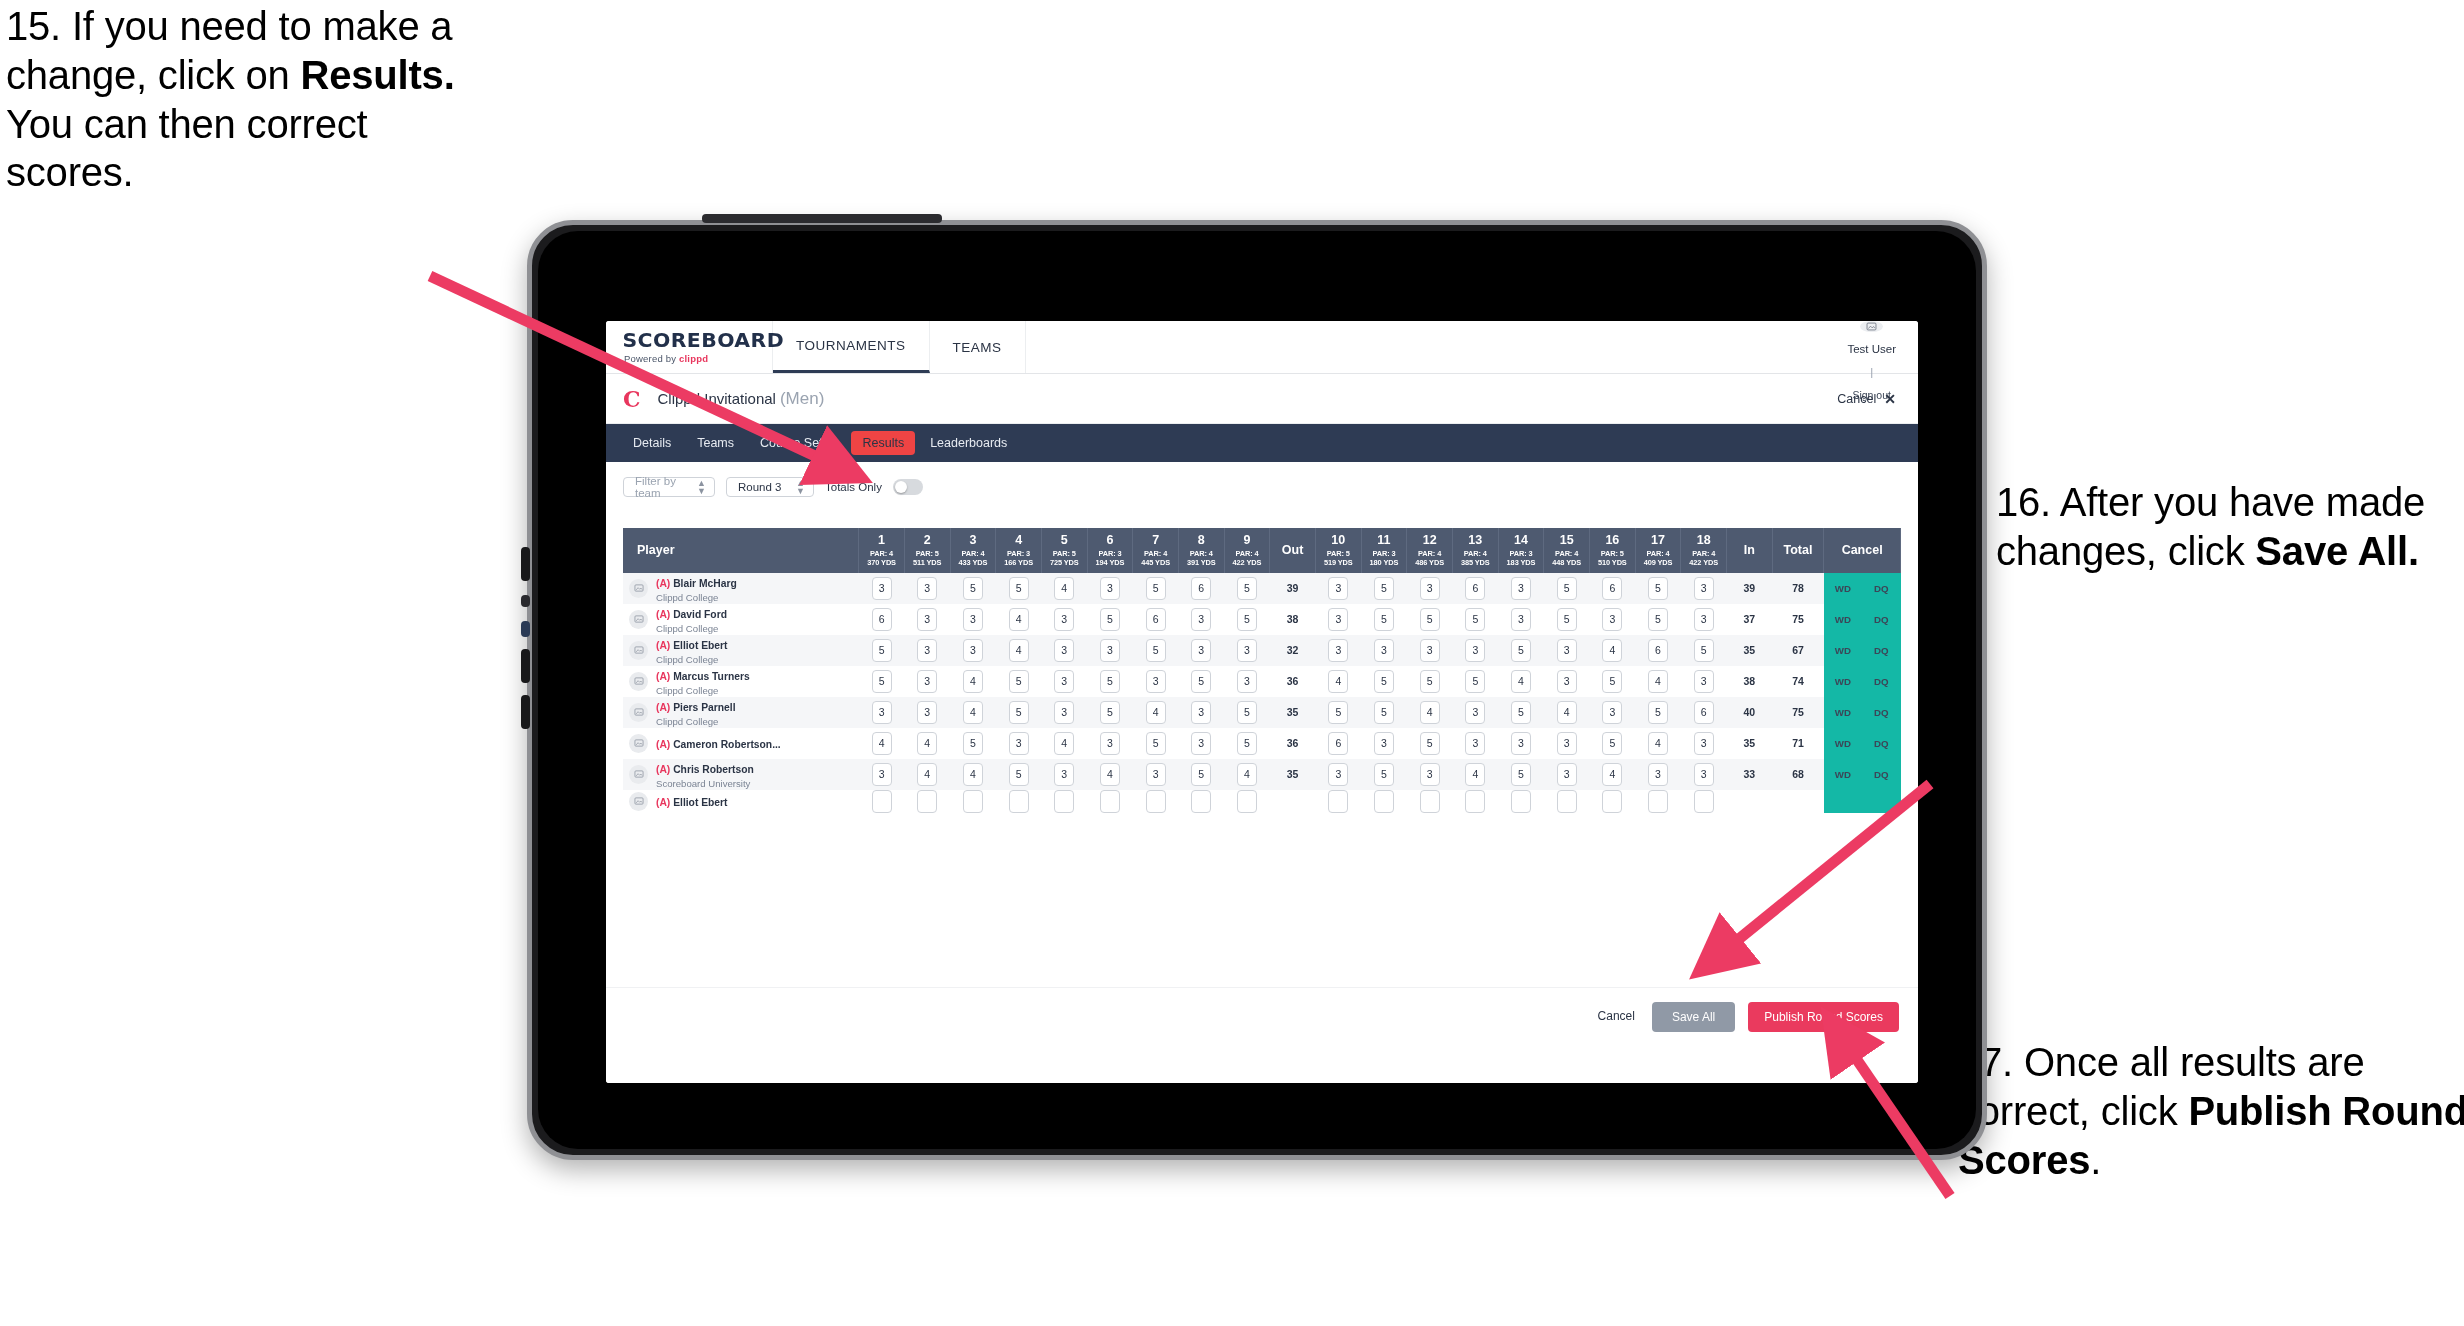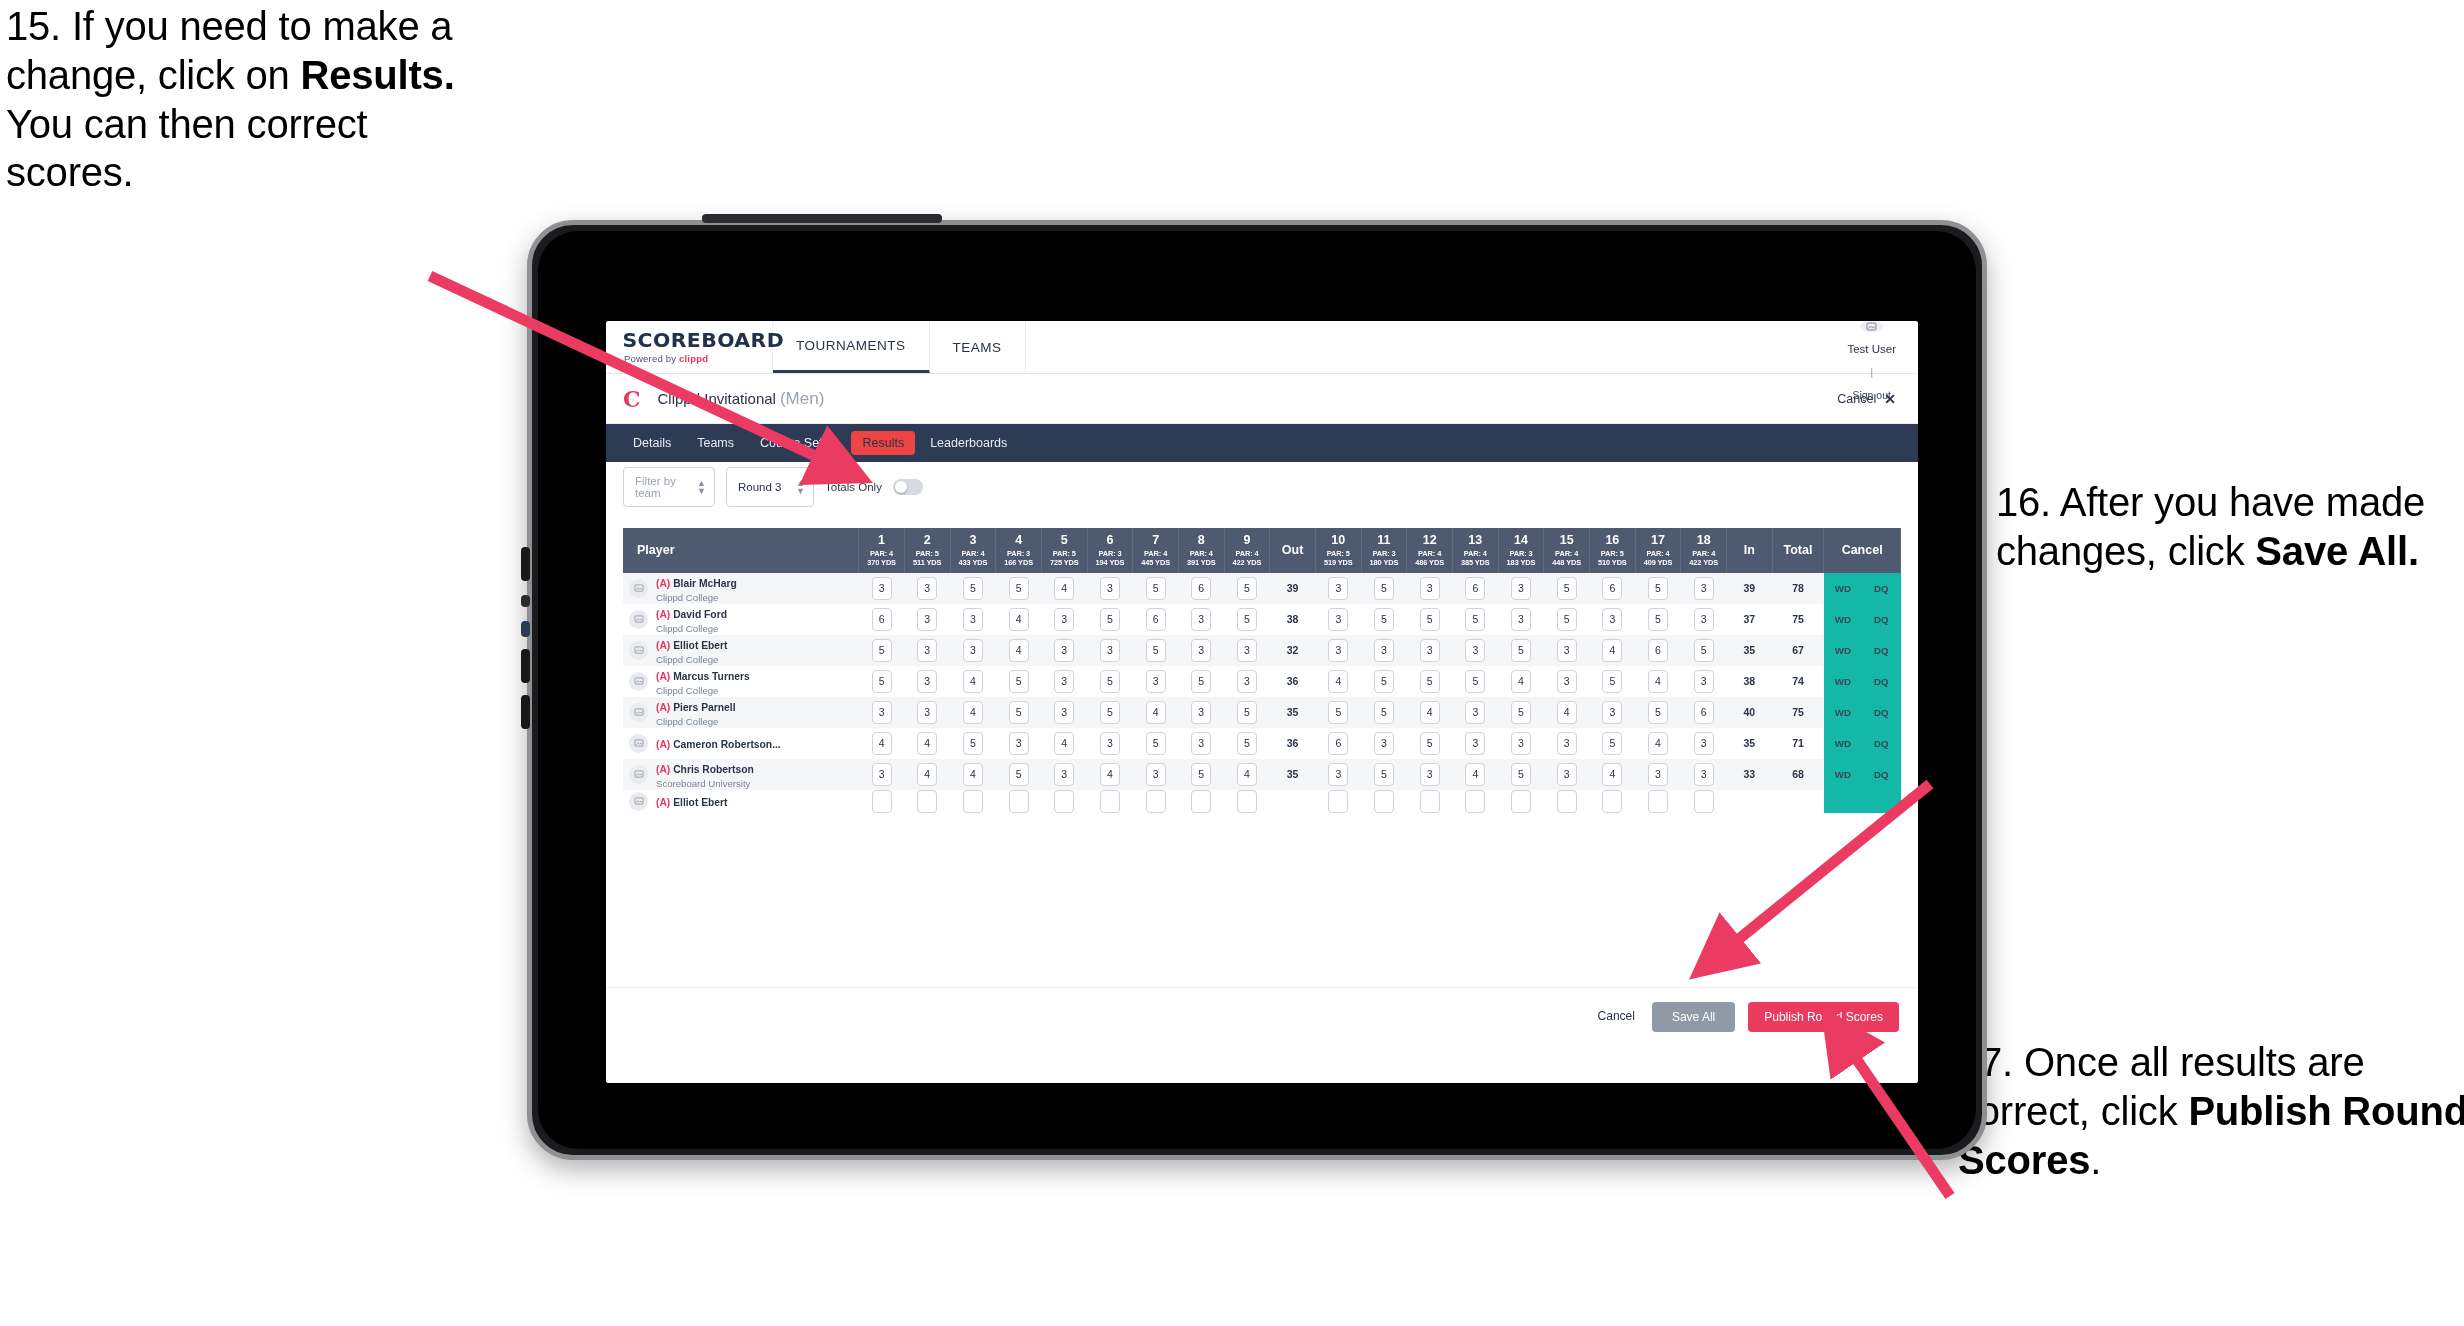--- a/index.html
+++ b/index.html
@@ -127,21 +127,21 @@
   .filterbar {
     height: 50px; display:flex; align-items:center; gap: 11px;
     padding: 0 17px; background:#fff;
   }
   .search-input {
     flex:1; height: 28px; border:1px solid #d7dade; border-radius:4px;
     padding: 0 11px; font-size: 11.5px; color:#8b93a0; display:flex; align-items:center;
     background:#fff;
   }
   .select-box {
-    height: 40px; border:1px solid #cfd3d9; border-radius:4px;
+    height: 20px; border:1px solid #cfd3d9; border-radius:4px;
     display:flex; align-items:center; justify-content:space-between;
     padding: 0 8px 0 11px; font-size: 11.5px; gap: 14px; background:#fff; cursor:pointer;
   }
   .select-box.ph { width: 92px; color:#9aa3b0; }
   .select-box.rd { width: 88px; color:#2b3445; }
   .chev { font-size:9px; color:#8b93a0; line-height:1; display:flex; flex-direction:column; }
   .totals-lbl { font-size: 11.5px; color:#2b3445; }
   .toggle {
     width: 30px; height: 16px; border-radius: 9px; background:#d7dade; position:relative; cursor:pointer;
   }

